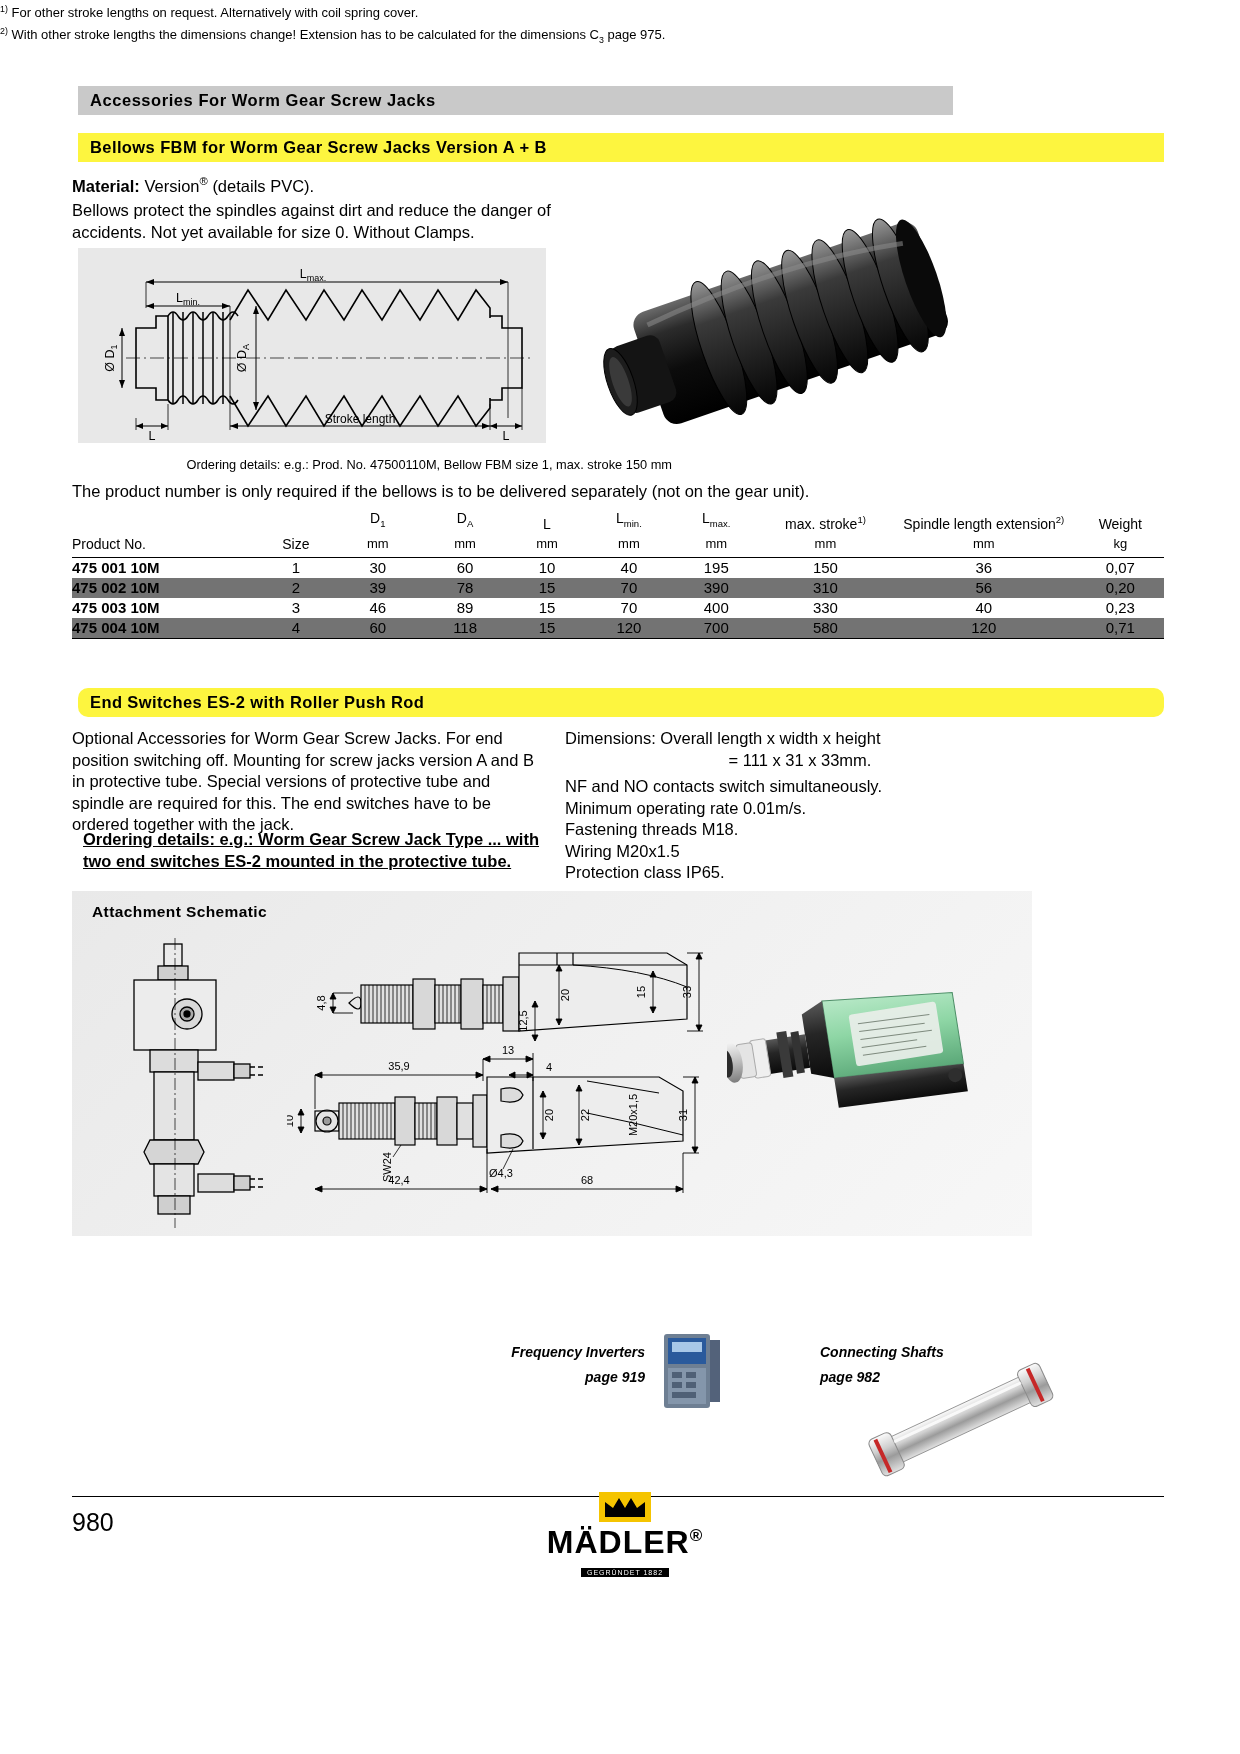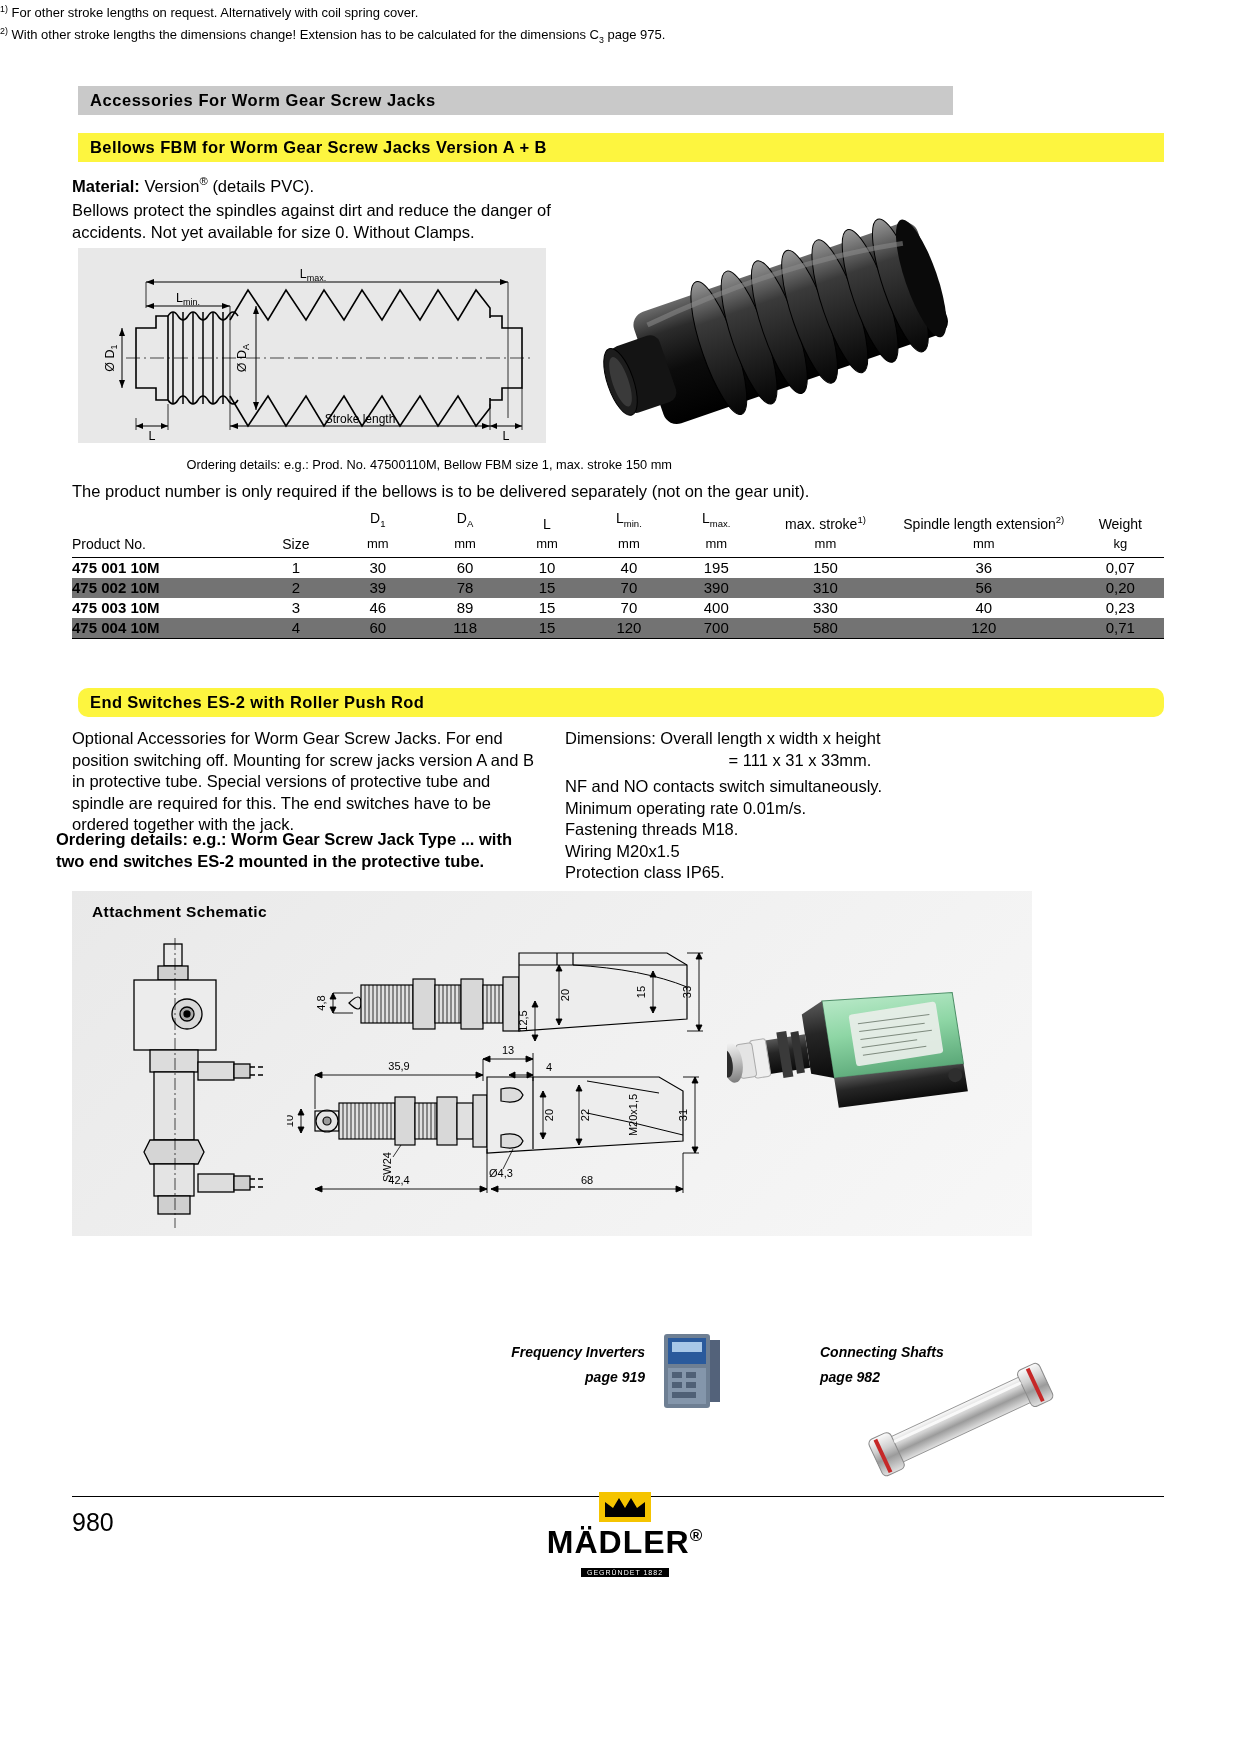--- a/index.html
+++ b/index.html
@@ -39,21 +39,21 @@
 
   #material { left:72px; top:171px; width:500px; }
   #intro    { left:72px; top:200px; width:480px; }
   #ordering1{ left:72px; top:454px; width:600px; font-size:12.8px; font-weight:normal;text-align:right; }
   #prodnote { left:72px; top:481px; width:960px; }
 
   #foot1 { left:72px; top:626px; font-size:13px; line-height:18px; }
   #foot2 { left:72px; top:645px; font-size:13px; line-height:18px; }
 
   #es2-left  { left:72px; top:728px; width:470px; }
-  #es2-order { left:56px; top:829px; width:470px; font-weight:bold; }
+  #es2-order { left:83px; top:829px; width:470px; font-weight:bold;text-decoration:underline; }
   #es2-right { left:565px; top:728px; width:470px; }
   #es2-right2{ left:565px; top:776px; width:470px; }
 
   sup { font-size:.68em; vertical-align:super; }
   sub { font-size:.68em; vertical-align:sub; }
 
   
   #tbl { position:absolute; left:72px; top:508px; width:1092px; font-size:14px; }
   #tbl table { border-collapse:collapse; width:100%; }
   #tbl th {

